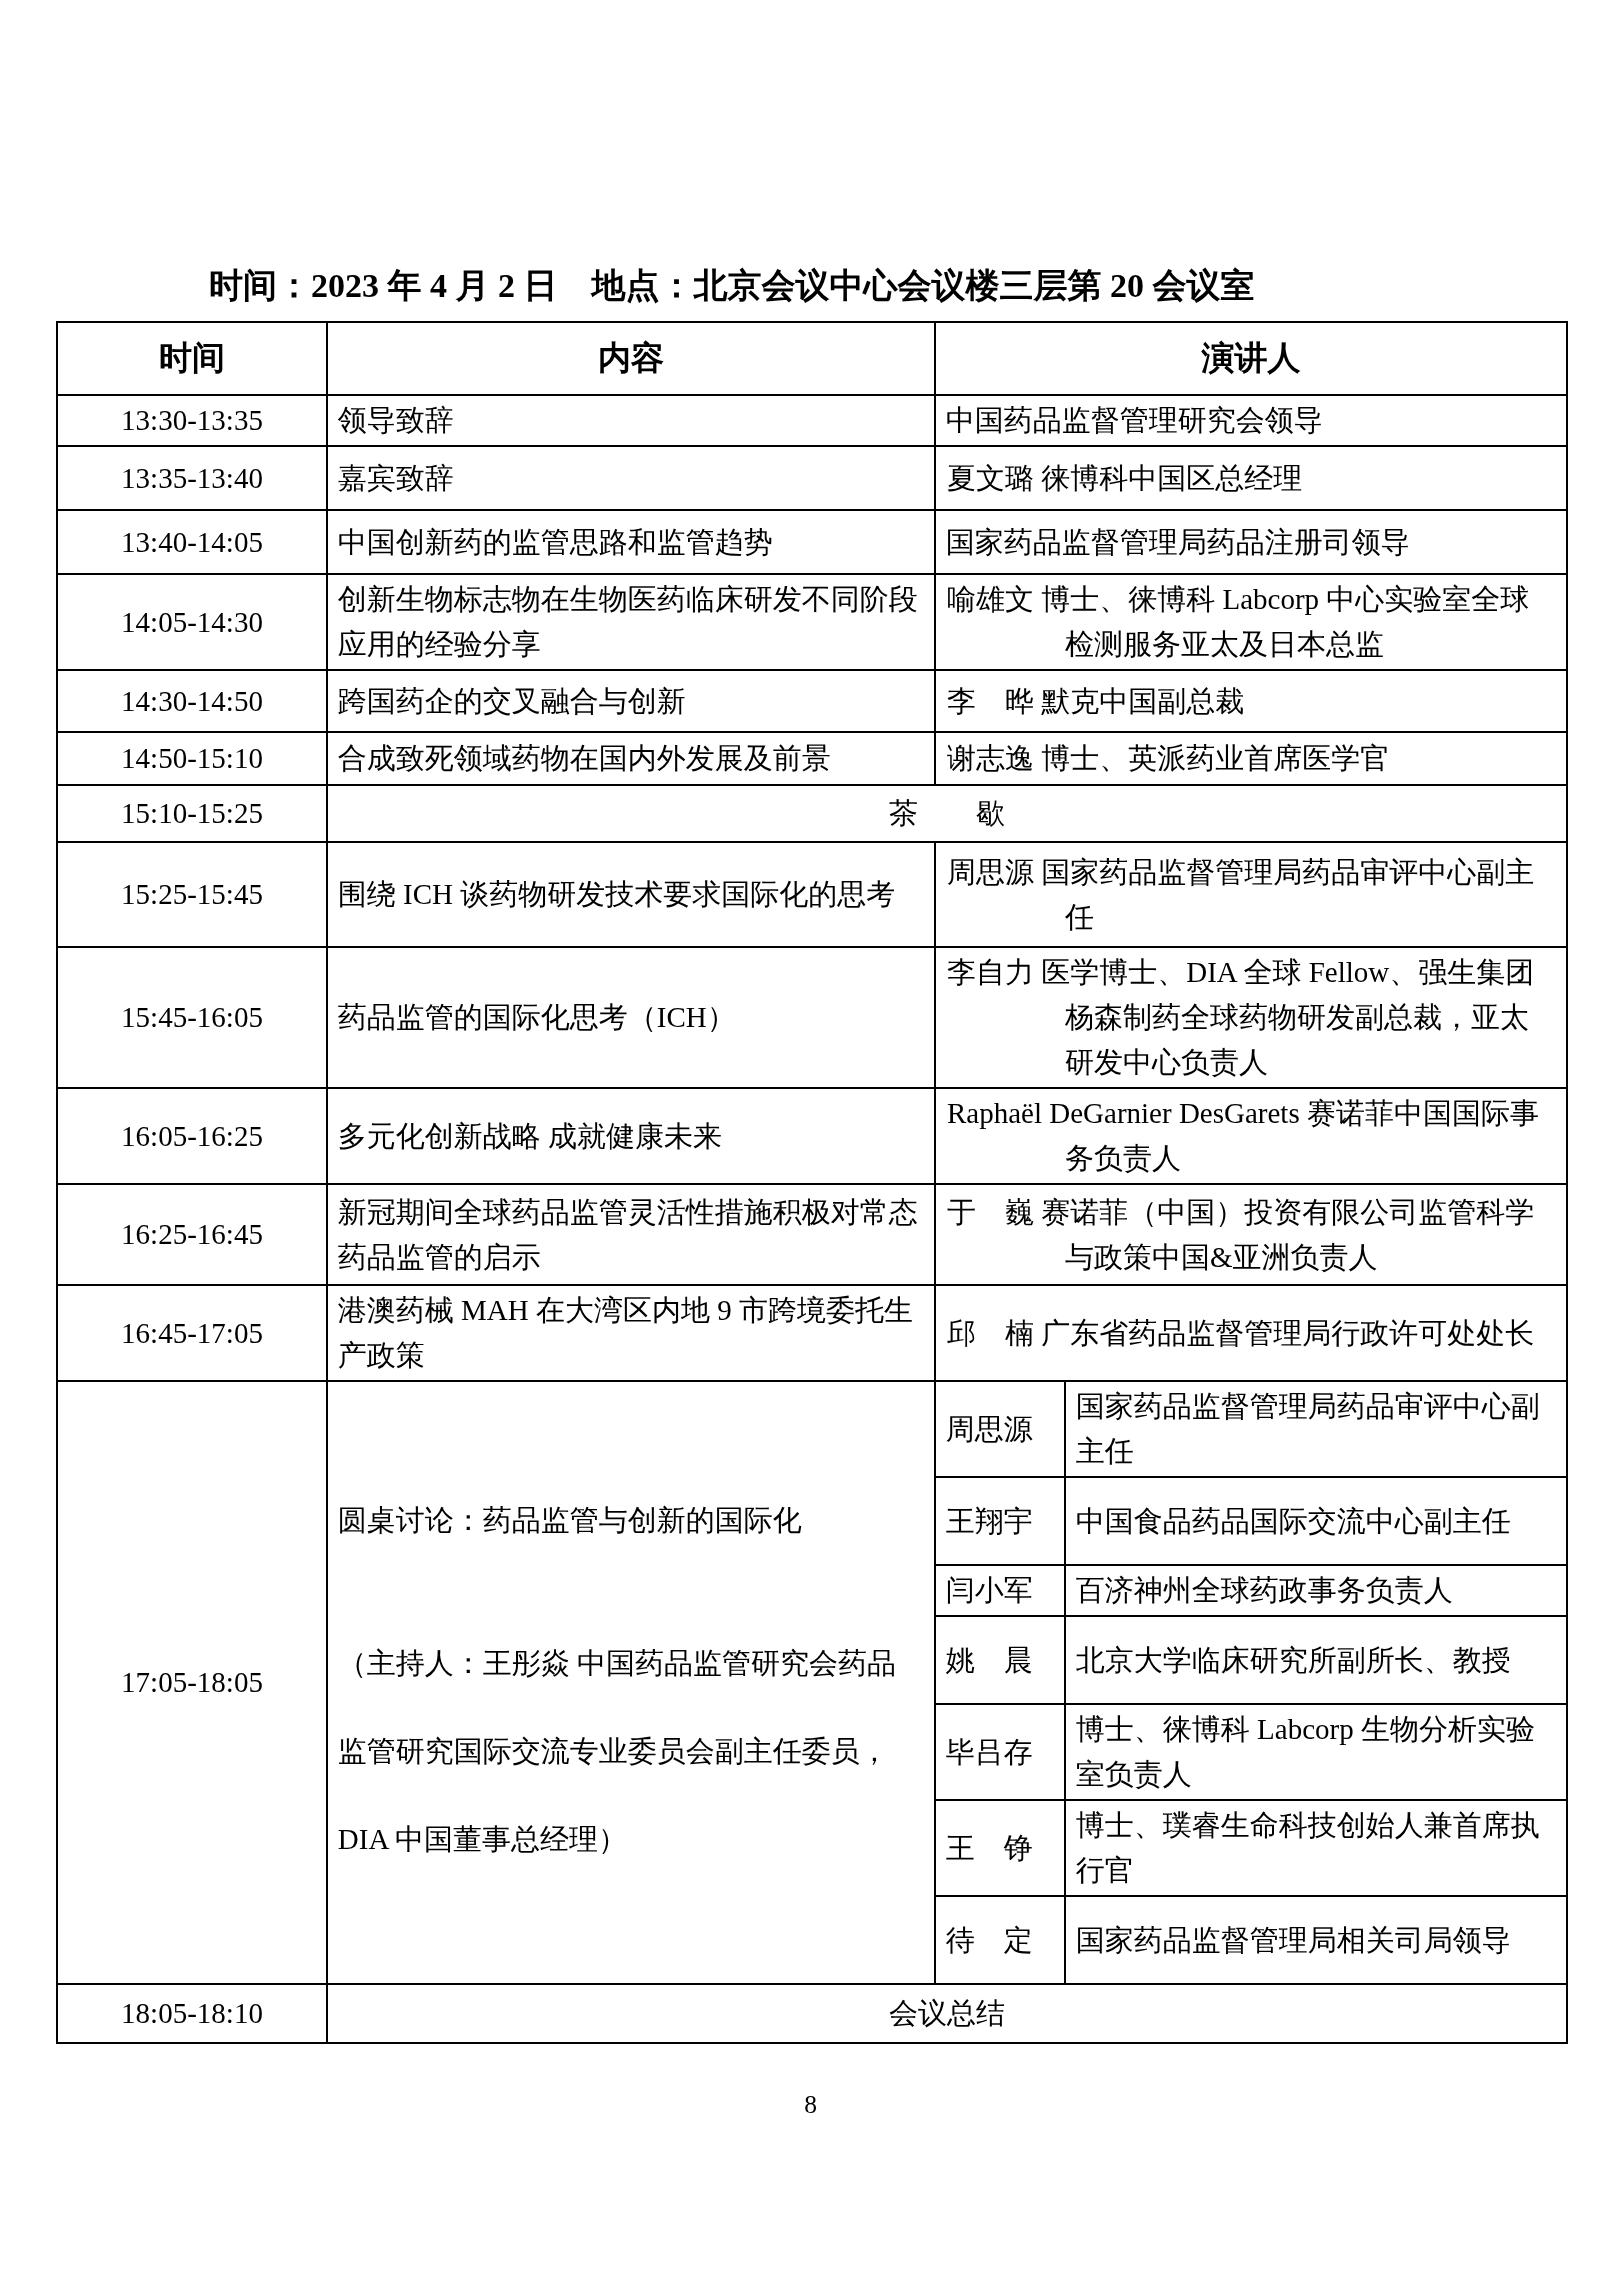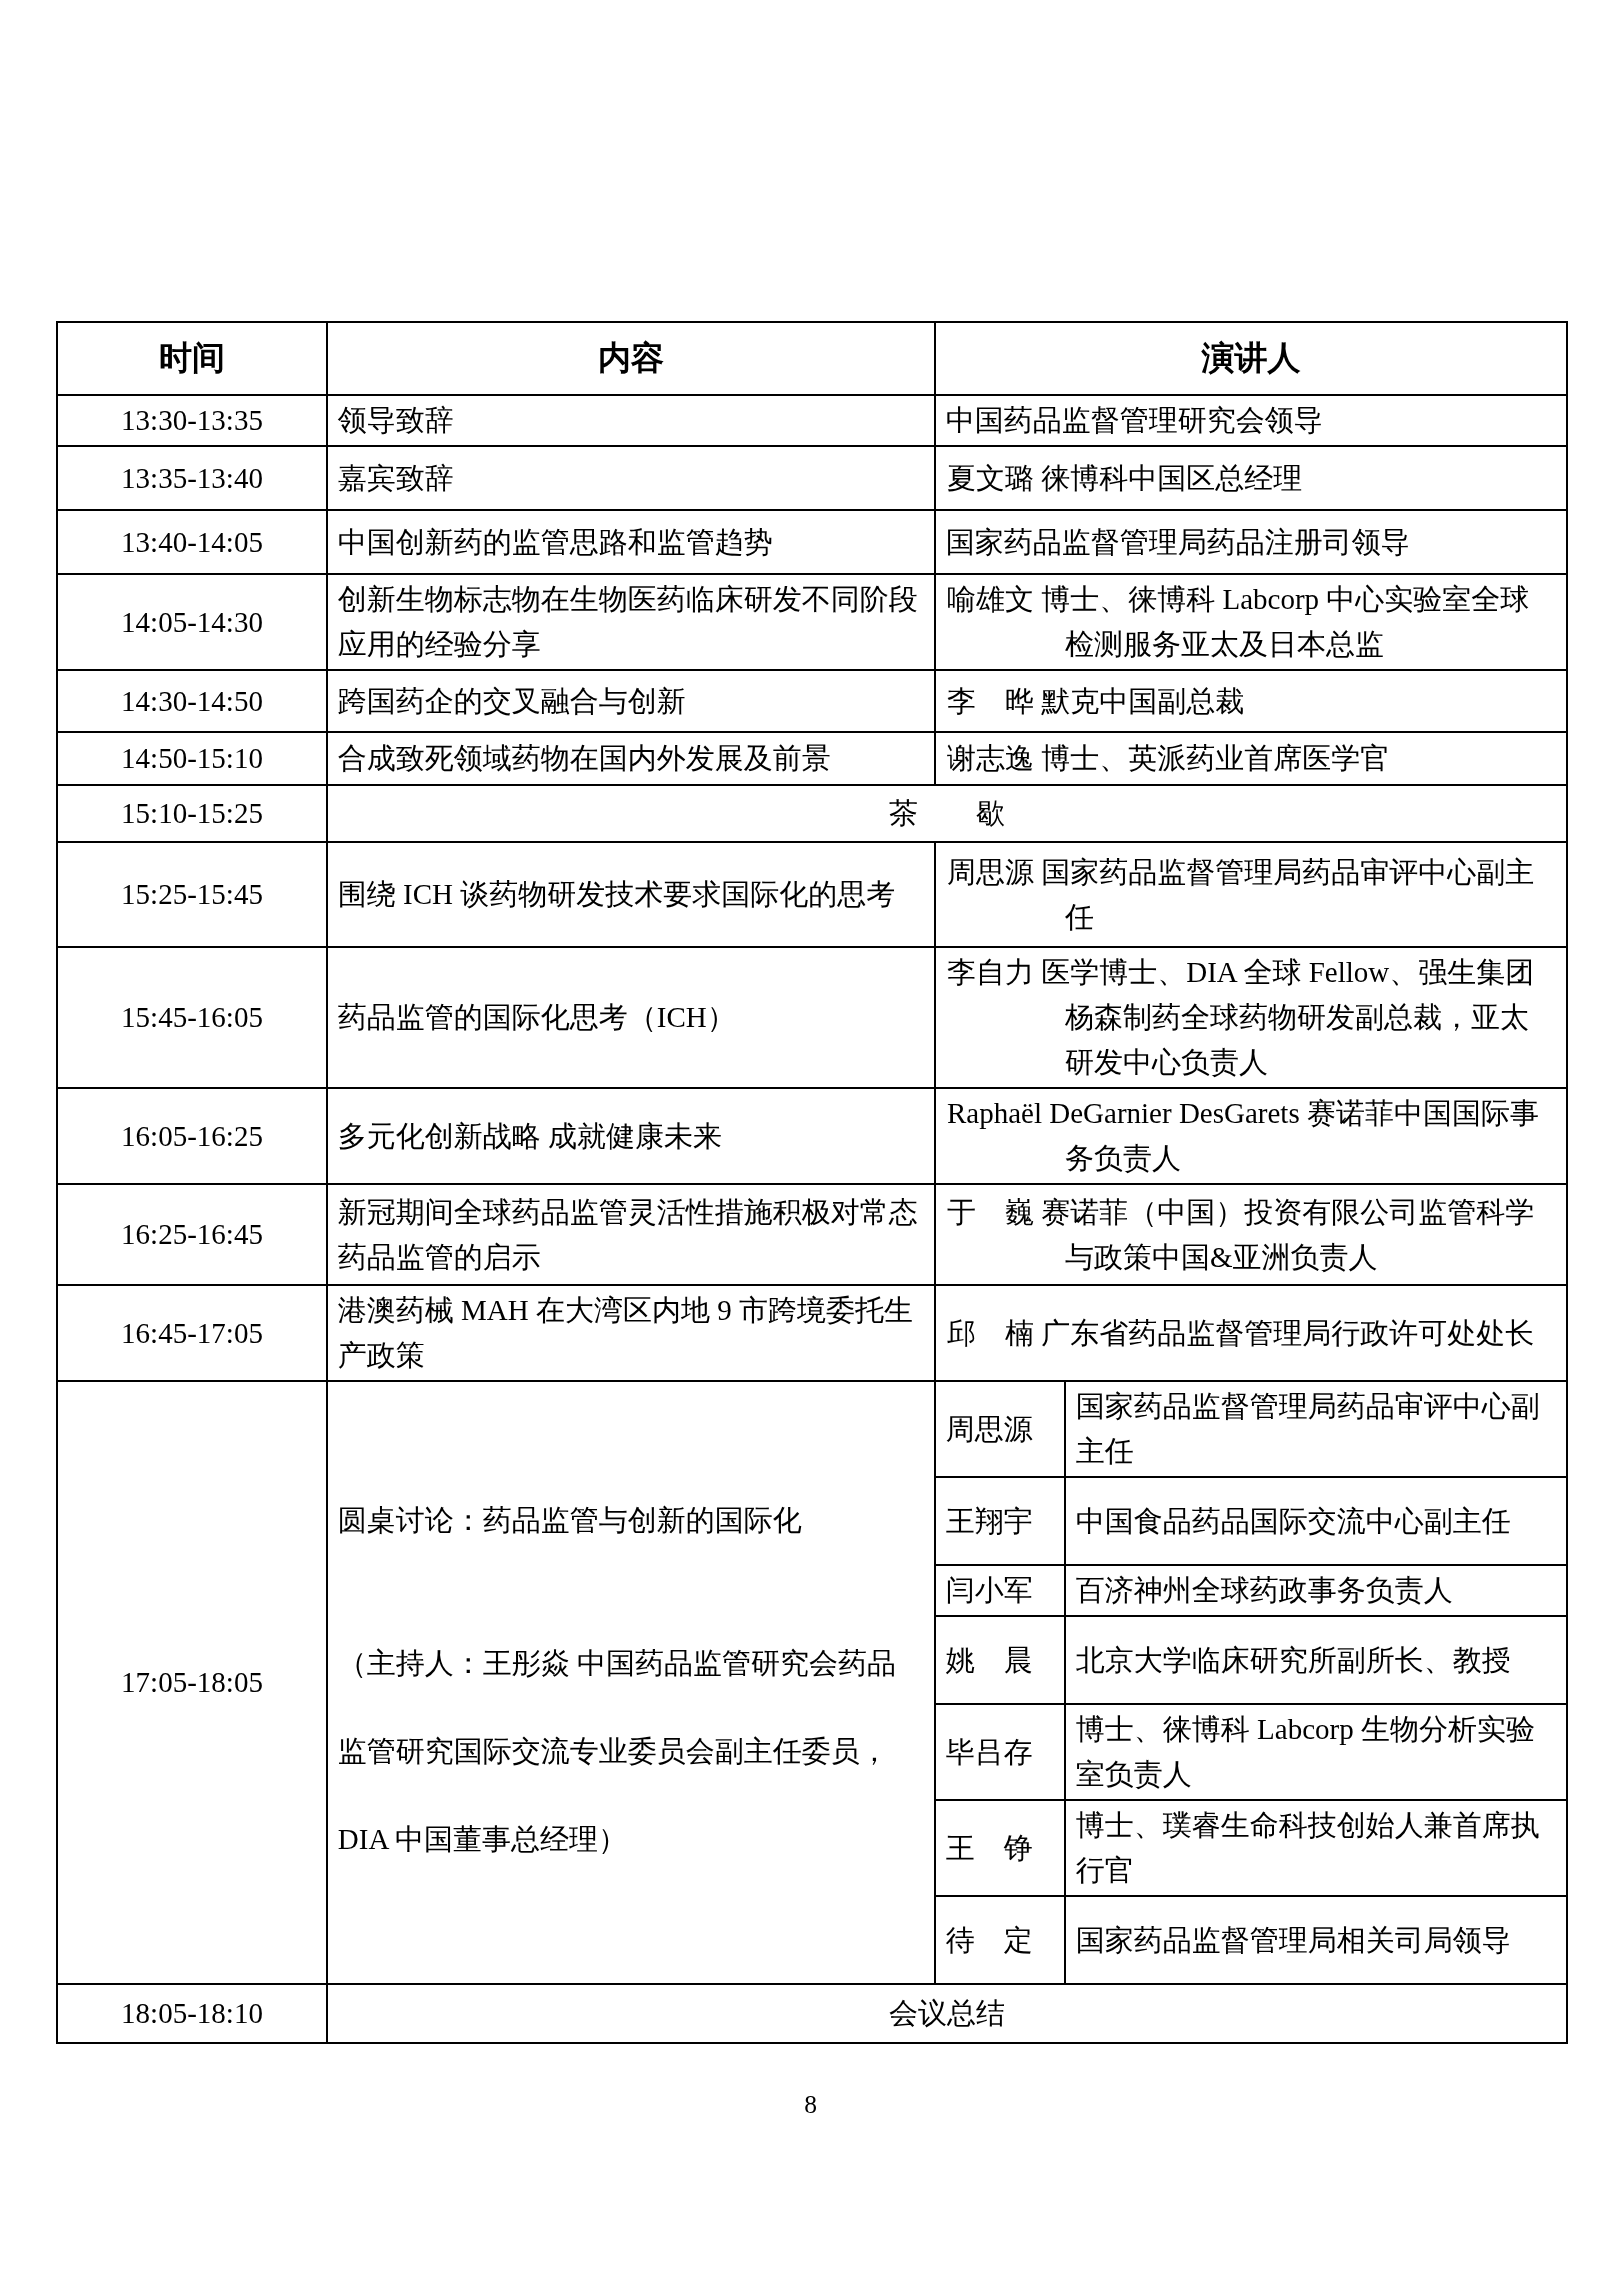--- a/index.html
+++ b/index.html
@@ -68,20 +68,21 @@
     width: 100%;
     text-align: center;
     font-size: 25.5px;
   }
 </style>
 </head>
 <body>
 
 <div class="page">
 
+  <div class="subtitle">时间：2023 年 4 月 2 日　地点：北京会议中心会议楼三层第 20 会议室</div>
 
   <table class="agenda">
     <colgroup>
       <col style="width:270px">
       <col style="width:608px">
       <col style="width:130px">
       <col style="width:502px">
     </colgroup>
 
     <tbody>

